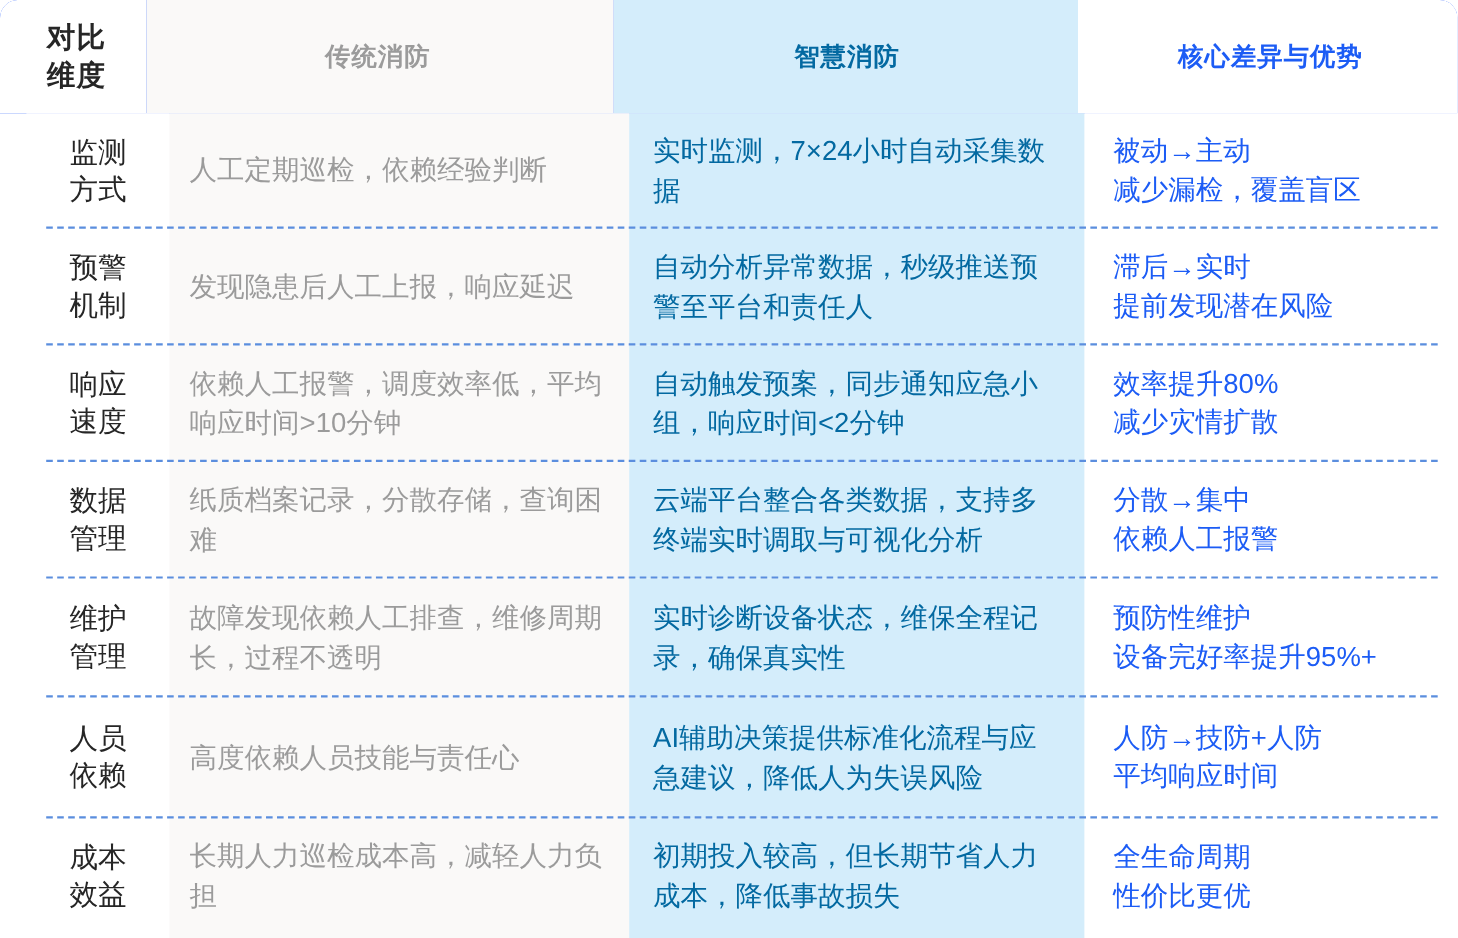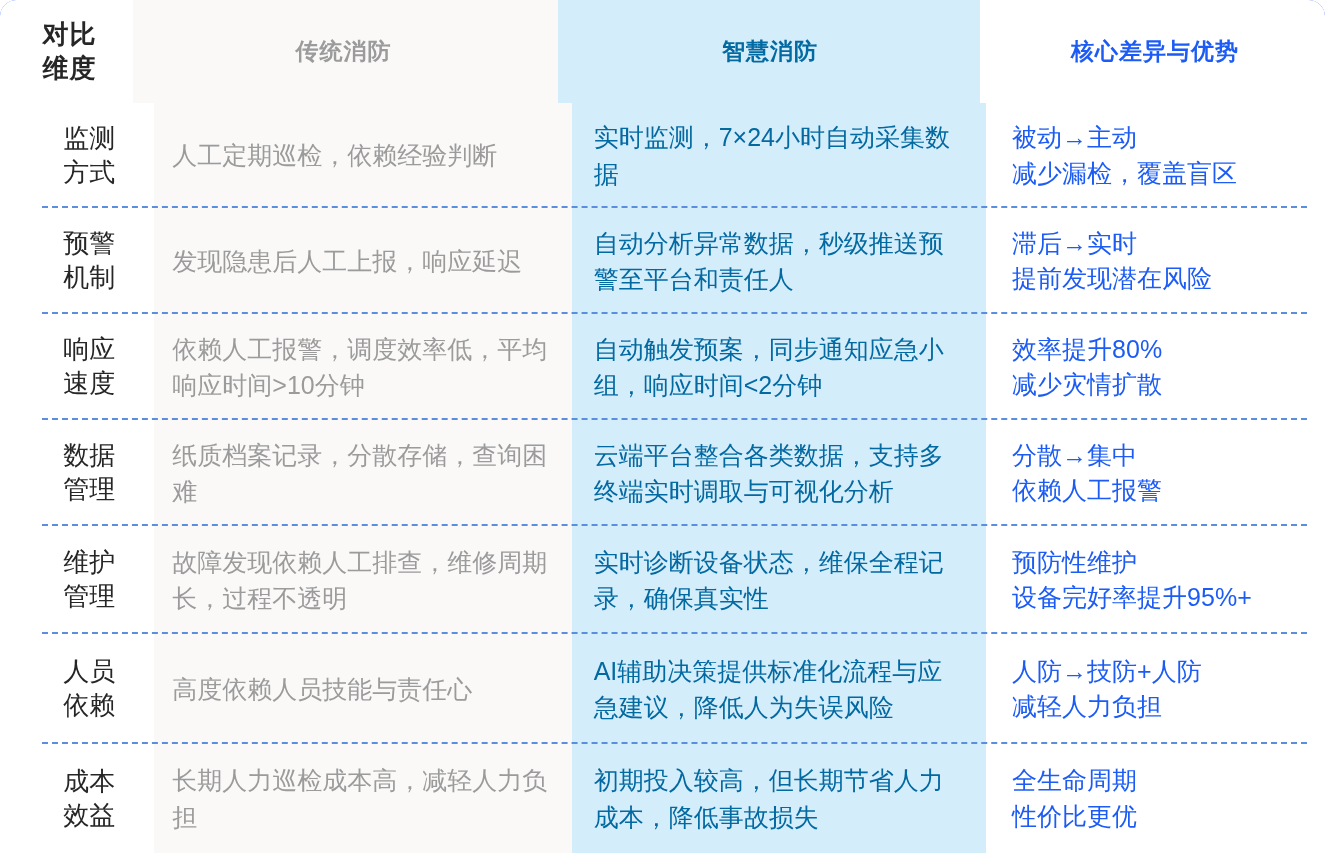--- a/index.html
+++ b/index.html
@@ -102,21 +102,21 @@
     pointer-events:none;
   }
   .sep.bottom{top:auto;bottom:0;}
   
   .r0 .cell{height:105px;}
   .r1 .cell{height:106px;}
   .r2 .cell{height:106px;}
   .r3 .cell{height:106px;}
   .r4 .cell{height:108px;}
   .r5 .cell{height:110px;}
-  .r6 .cell{height:109px;}
+  .r6 .cell{height:109px;font-family:Liberation Mono, monospace;}
   
   .corner-mask{
     position:absolute;left:0;bottom:0;width:1325px;height:20px;
     pointer-events:none;
   }
   .corner-mask:before,.corner-mask:after{
     content:"";position:absolute;bottom:0;width:20px;height:20px;background:#ffffff;
   }
   .corner-mask:before{left:0;border-bottom-left-radius:16px;box-shadow:-3px 3px 0 3px #ffffff;}
   .corner-mask:after{right:0;border-bottom-right-radius:16px;box-shadow:3px 3px 0 3px #ffffff;}
@@ -193,21 +193,21 @@
 设备完好率提升95%+</div>
       <div class="sep bottom"></div>
     </div>
 
     <div class="row r5">
       <div class="cell c1">人员
 依赖</div>
       <div class="cell c2">高度依赖人员技能与责任心</div>
       <div class="cell c3">AI辅助决策提供标准化流程与应急建议，降低人为失误风险</div>
       <div class="cell c4">人防→技防+人防
-减轻人力负担</div>
+平均响应时间</div>
       <div class="sep bottom"></div>
     </div>
 
     <div class="row r6">
       <div class="cell c1">成本
 效益</div>
       <div class="cell c2">长期人力巡检成本高，减轻人力负担</div>
       <div class="cell c3">初期投入较高，但长期节省人力成本，降低事故损失</div>
       <div class="cell c4">全生命周期
 性价比更优</div>

